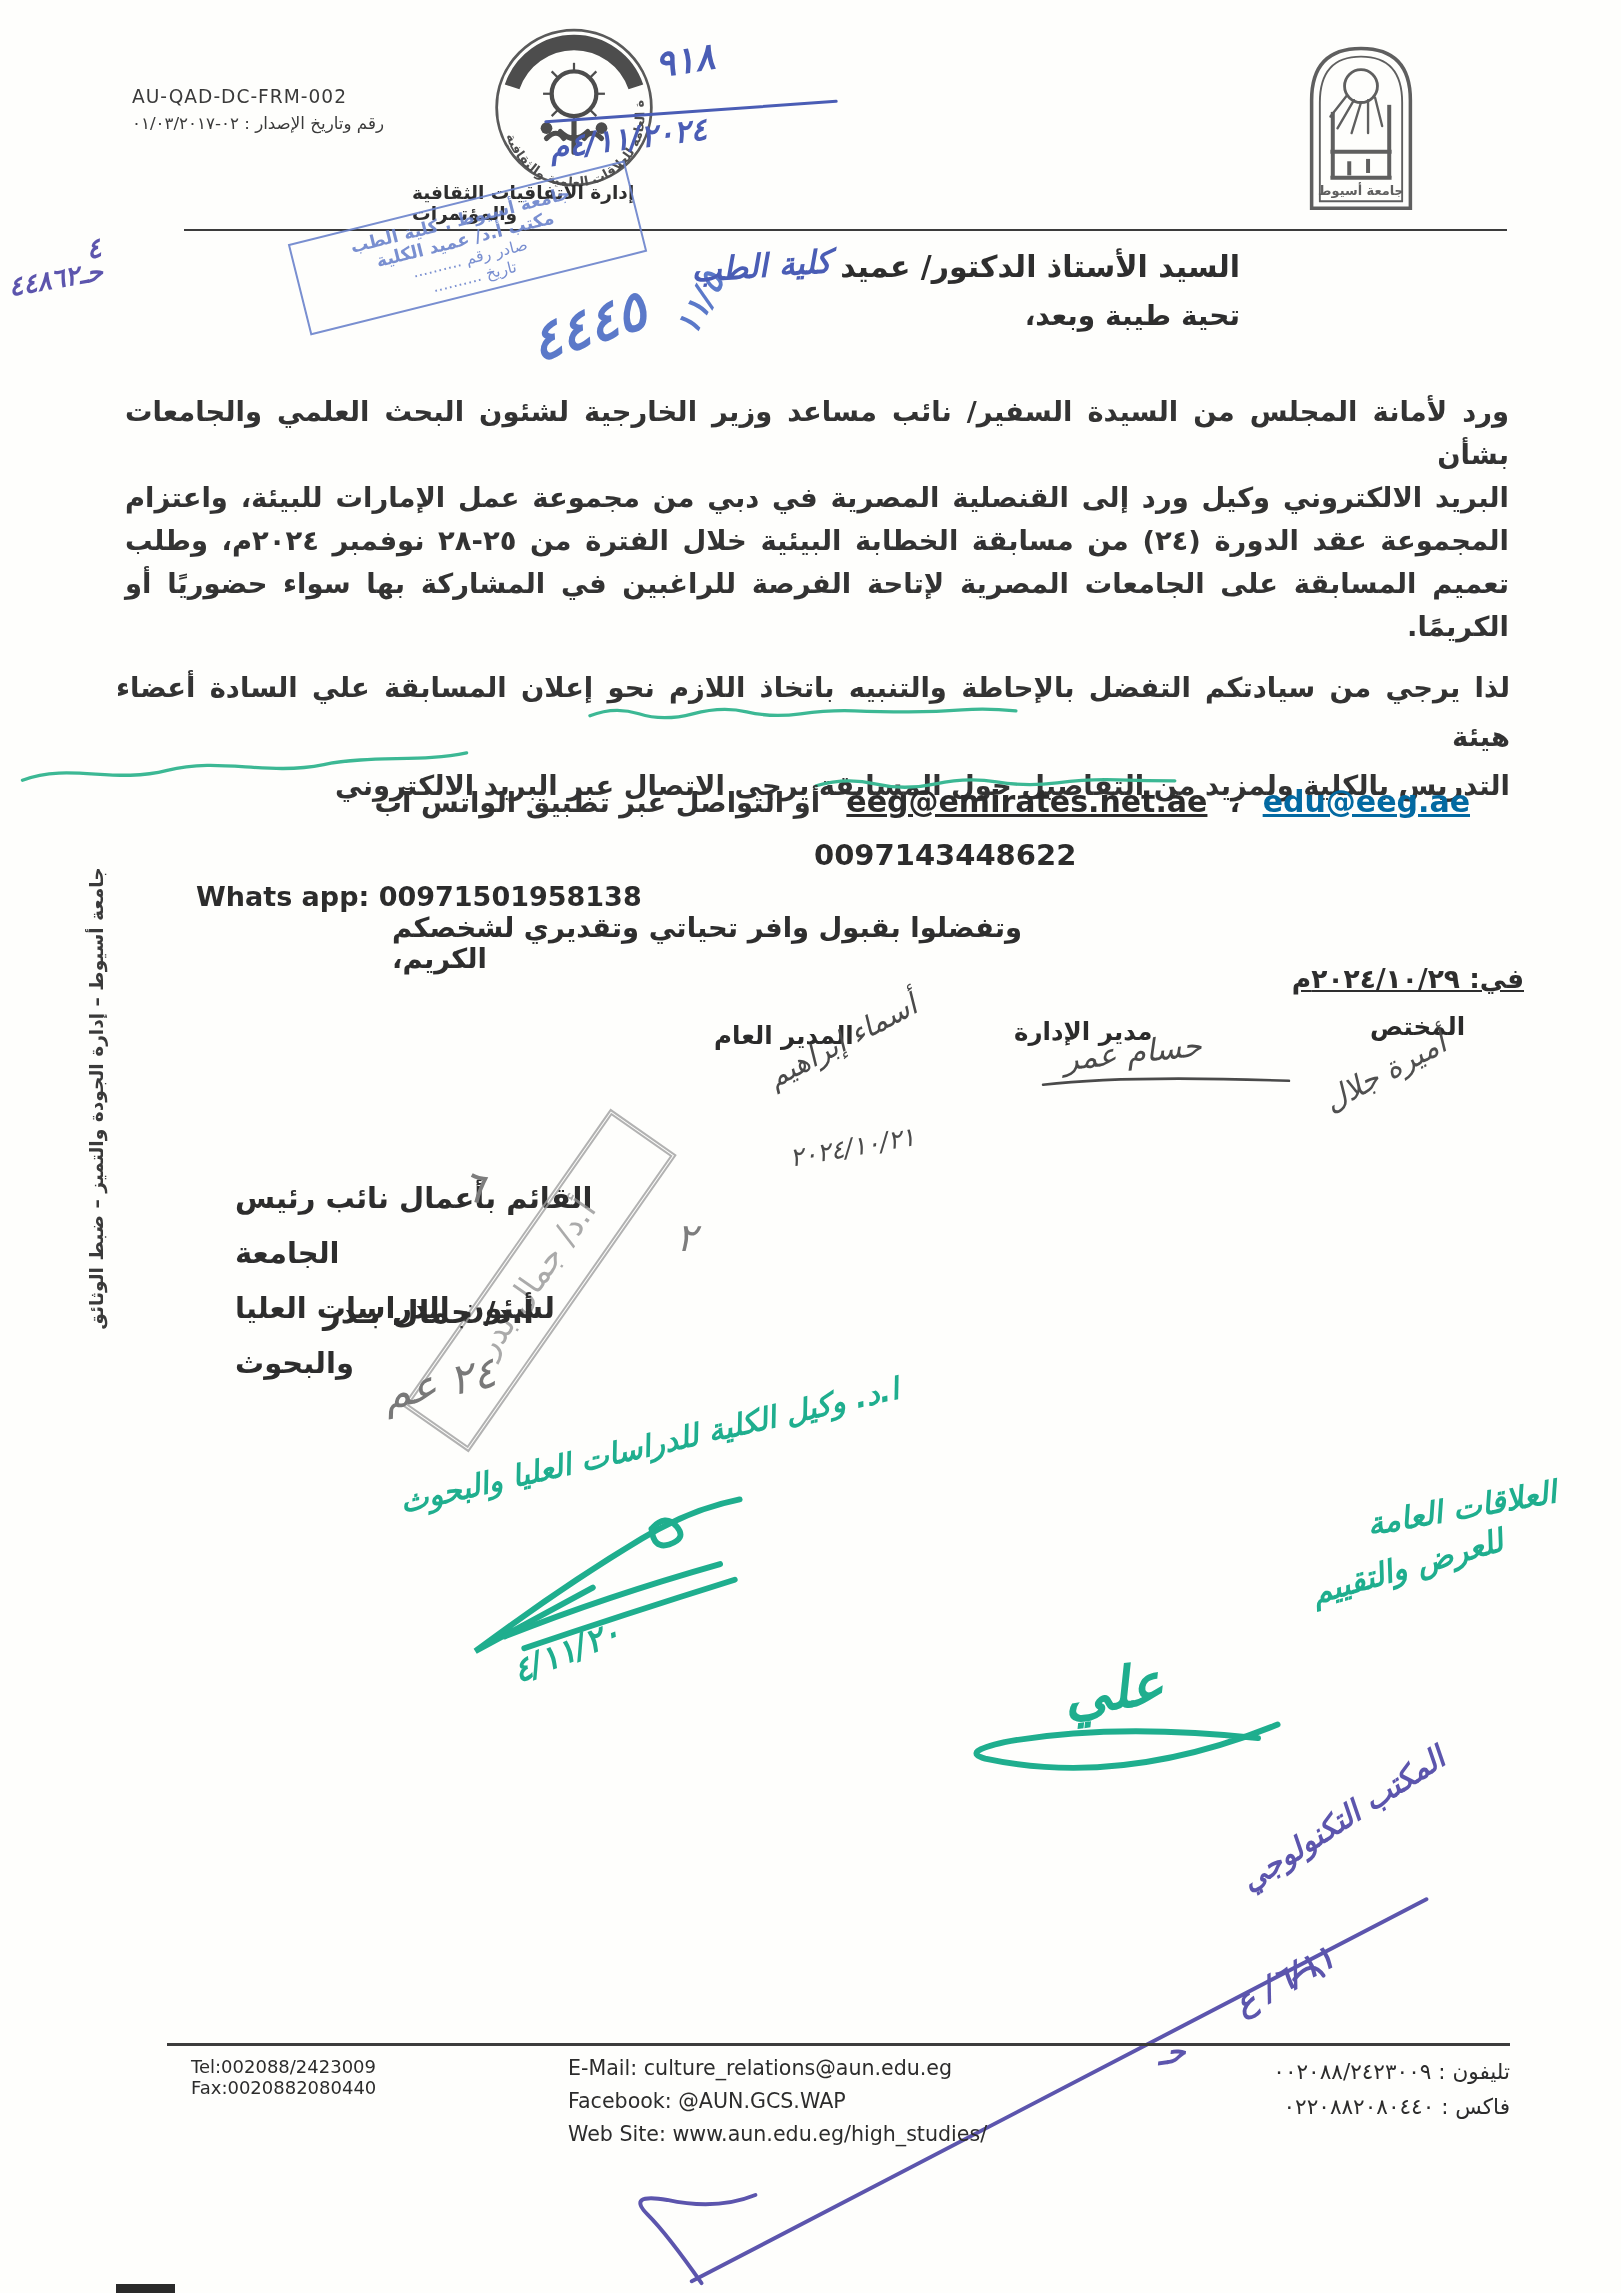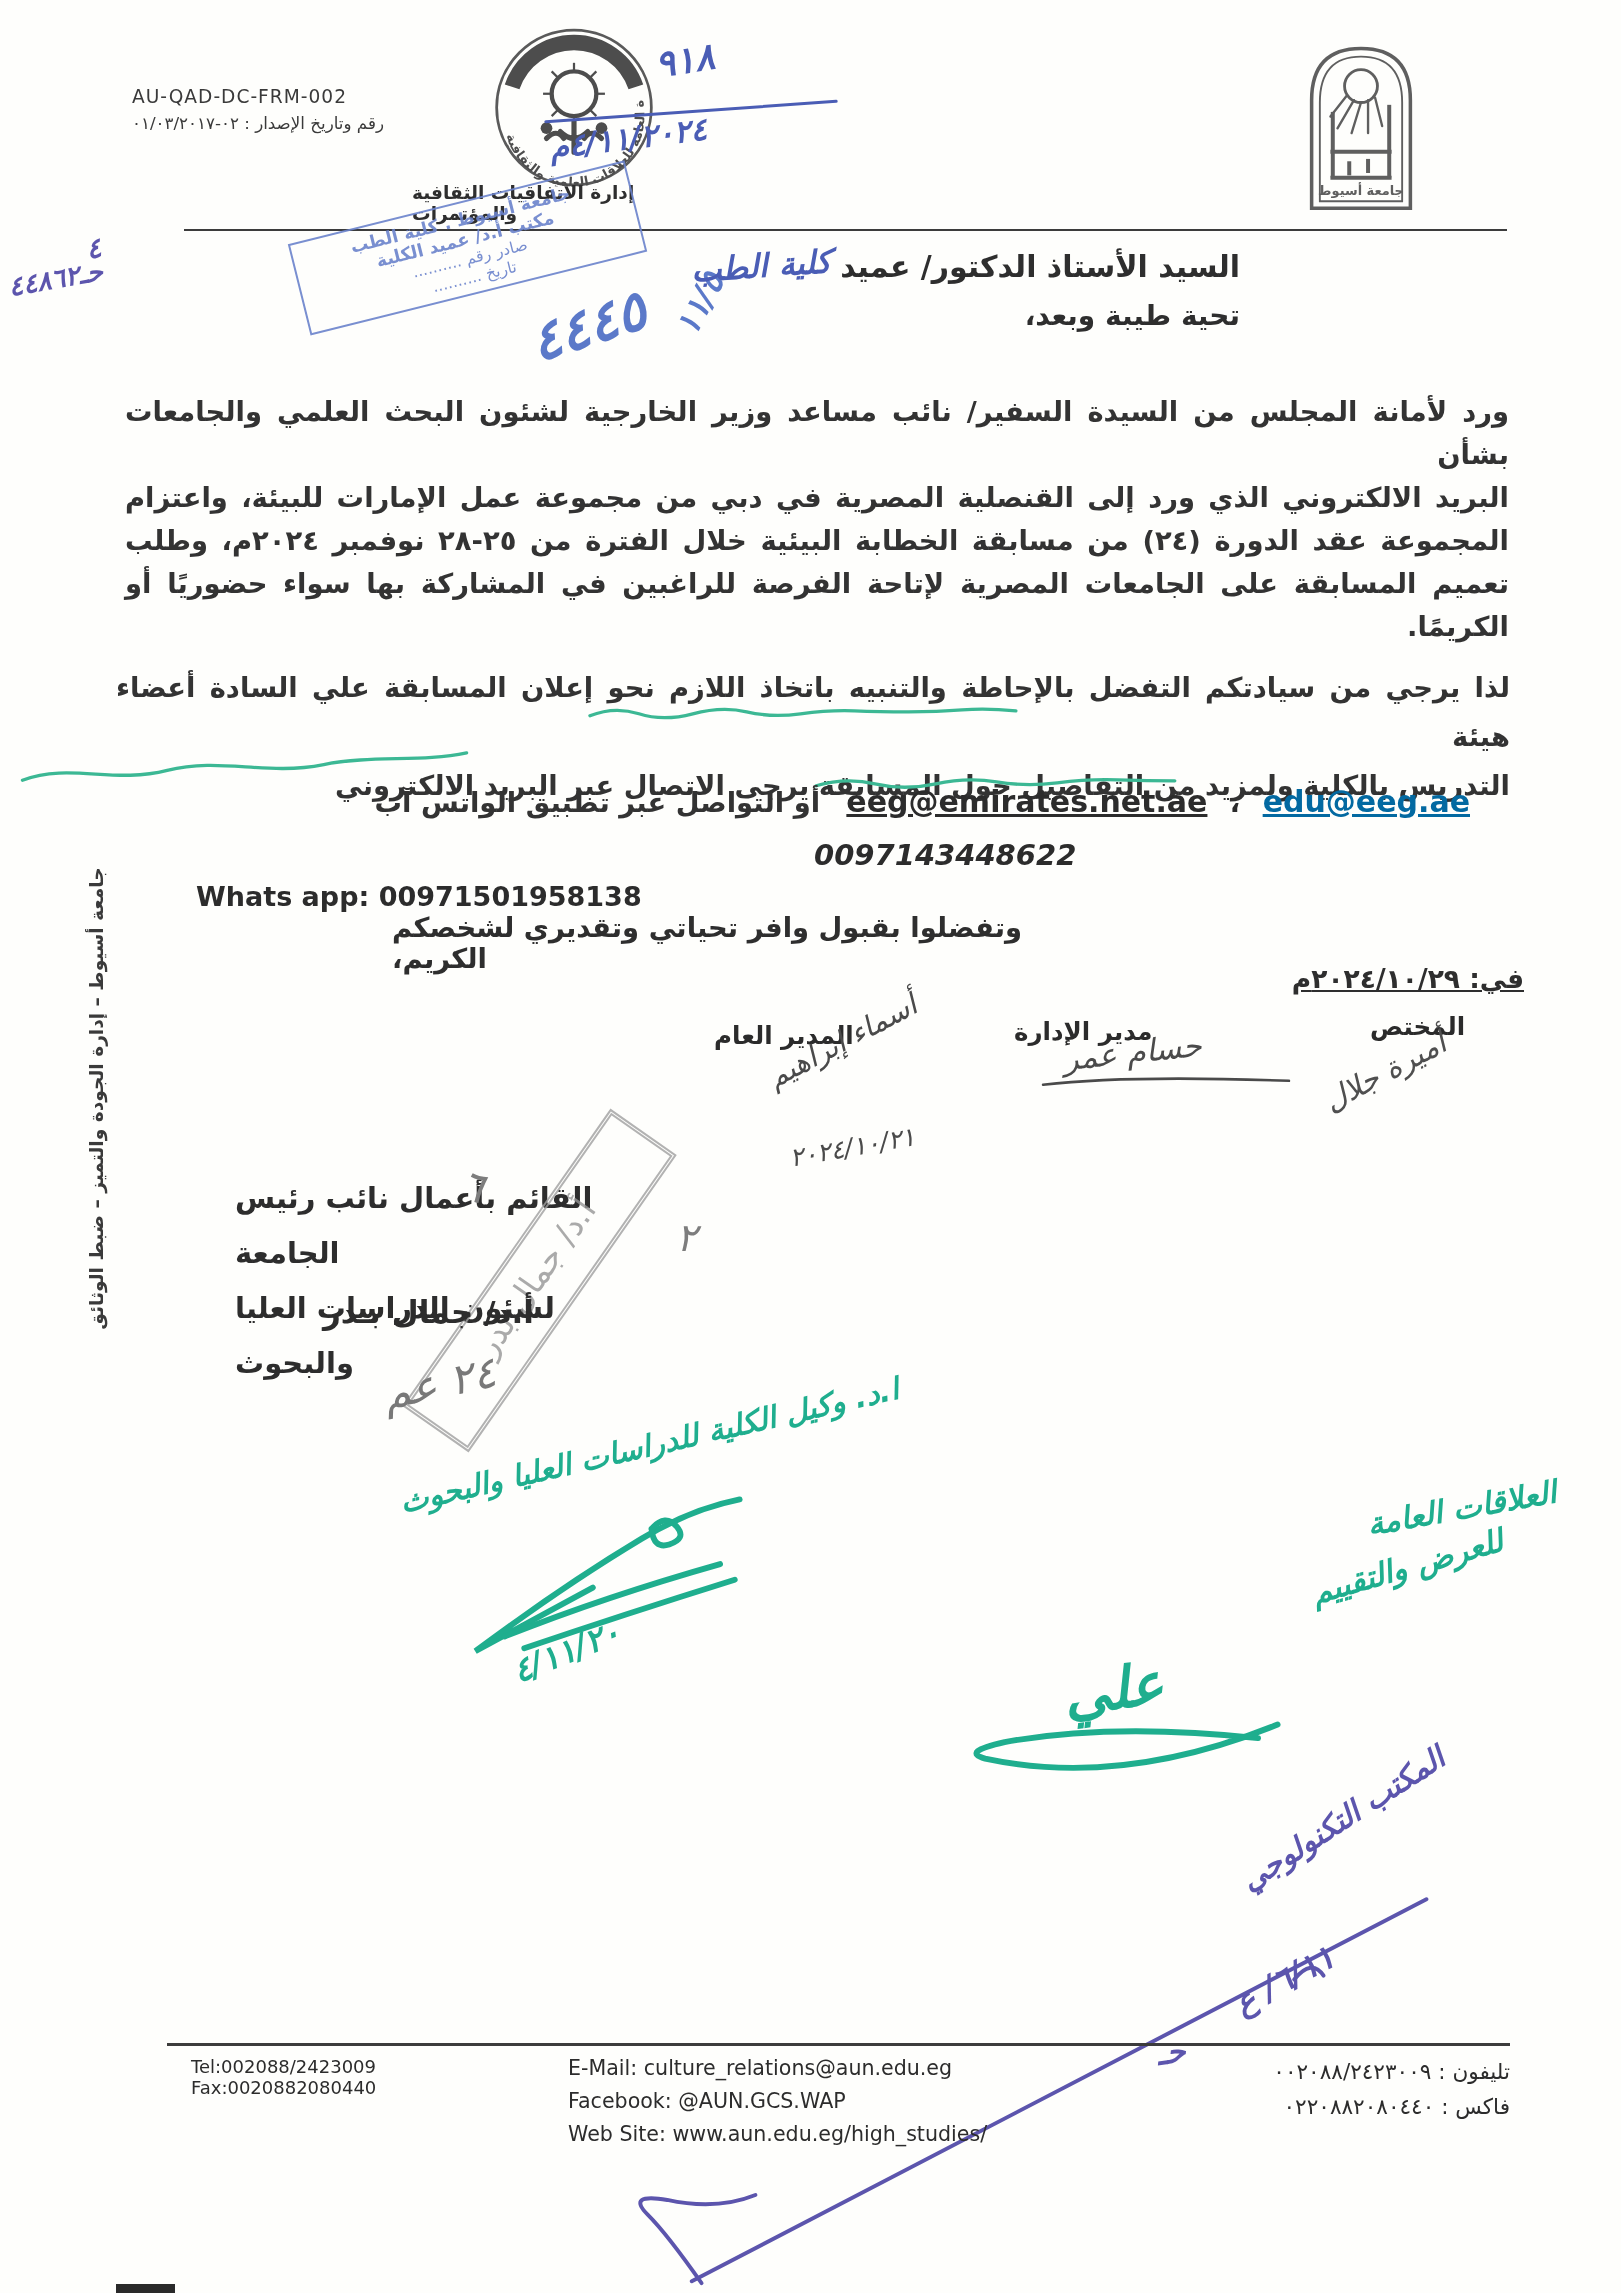--- a/index.html
+++ b/index.html
@@ -101,21 +101,21 @@
   <div class="abs rtl right" style="left:627px;top:247px;width:613px;">
     <div style="font-size:30px;">
       <span class="b" style="color:#2e2e2e;">السيد الأستاذ الدكتور/ عميد</span>
       <span class="hw ink-blue" style="font-size:32px;display:inline-block;transform:rotate(-4deg);font-weight:bold;">كلية الطب</span>
     </div>
     <div class="b" style="font-size:28px;margin-top:13.7px;color:#2e2e2e;">تحية طيبة وبعد،</div>
   </div>
 
   <div class="abs rtl bodytxt" style="left:125px;top:390px;width:1384px;">
     <div class="just">ورد لأمانة المجلس من السيدة السفير/ نائب مساعد وزير الخارجية لشئون البحث العلمي والجامعات بشأن</div>
-    <div class="just">البريد الالكتروني الذي ورد إلى القنصلية المصرية في دبي من مجموعة عمل الإمارات للبيئة، واعتزام</div>
+    <div class="just">البريد الالكتروني وكيل ورد إلى القنصلية المصرية في دبي من مجموعة عمل الإمارات للبيئة، واعتزام</div>
     <div class="just">المجموعة عقد الدورة (٢٤) من مسابقة الخطابة البيئية خلال الفترة من ٢٥-٢٨ نوفمبر ٢٠٢٤م، وطلب</div>
     <div class="just">تعميم المسابقة على الجامعات المصرية لإتاحة الفرصة للراغبين في المشاركة بها سواء حضوريًا أو</div>
     <div class="right">الكريمًا.</div>
   </div>
 
   <div class="abs rtl bodytxt" style="left:116px;top:663px;width:1394px;line-height:49px;">
     <div class="just">لذا يرجي من سيادتكم التفضل بالإحاطة والتنبيه باتخاذ اللازم نحو إعلان المسابقة علي السادة أعضاء هيئة</div>
     <div class="right">التدريس بالكلية ولمزيد من التفاصيل حول المسابقة يرجى الاتصال عبر البريد الالكتروني</div>
   </div>
 
@@ -129,21 +129,21 @@
     <path d="M2,12 q30,-9 60,-2 t62,0 t62,-2 t62,1 t62,-3 t58,1" fill="none" stroke="#3cb894" stroke-width="3.4" stroke-linecap="round"></path>
   </svg>
 
   <div class="abs rtl right" style="left:353px;top:784px;width:1117px;font-size:27.4px;">
     <span class="b u" dir="ltr" style="font-size:30px;color:#0369a1;">edu@eeg.ae</span>
     <span class="b" style="padding:0 13.7px;">،</span>
     <span class="b u" dir="ltr" style="font-size:30px;color:#2c2c2c;margin-top:25px;">eeg@emirates.net.ae</span>
     <span class="b" style="color:#333;padding-right:17.6px;">أو التواصل عبر تطبيق الواتس آب</span>
   </div>
   <div class="abs b" style="left:196px;top:881px;font-size:27px;color:#2c2c2c;">Whats app: 00971501958138</div>
-  <div class="abs b" style="left:814px;top:838px;font-size:29px;color:#2c2c2c;font-style:italic;">0097143448622</div>
+  <div class="abs b" style="left:814px;top:838px;font-size:29px;color:#2c2c2c;">0097143448622</div>
 
   <div class="abs rtl b center" style="left:392px;top:912px;width:686px;font-size:27.4px;color:#2e2e2e;">وتفضلوا بقبول وافر تحياتي وتقديري لشخصكم الكريم،</div>
   <div class="abs rtl b u" style="left:1230px;top:963px;width:294px;font-size:26.5px;color:#2e2e2e;">في: ٢٠٢٤/١٠/٢٩م</div>
 
   <div class="abs rtl b" style="left:1370px;top:1012px;font-size:24.5px;">المختص</div>
   <div class="abs rtl b" style="left:1014px;top:1017px;font-size:24.5px;">مدير الإدارة</div>
   <div class="abs rtl b" style="left:714px;top:1021px;font-size:24.5px;">المدير العام</div>
 
   <div class="abs hw rtl" style="left:1318px;top:1054px;font-size:30px;color:#4f4f4f;transform:rotate(-28deg);">أميرة جلال</div>
   <div class="abs hw rtl" style="left:1063px;top:1034px;font-size:31px;color:#4a4a4a;transform:rotate(-6deg);letter-spacing:4.9px;">حسام عمر</div>

